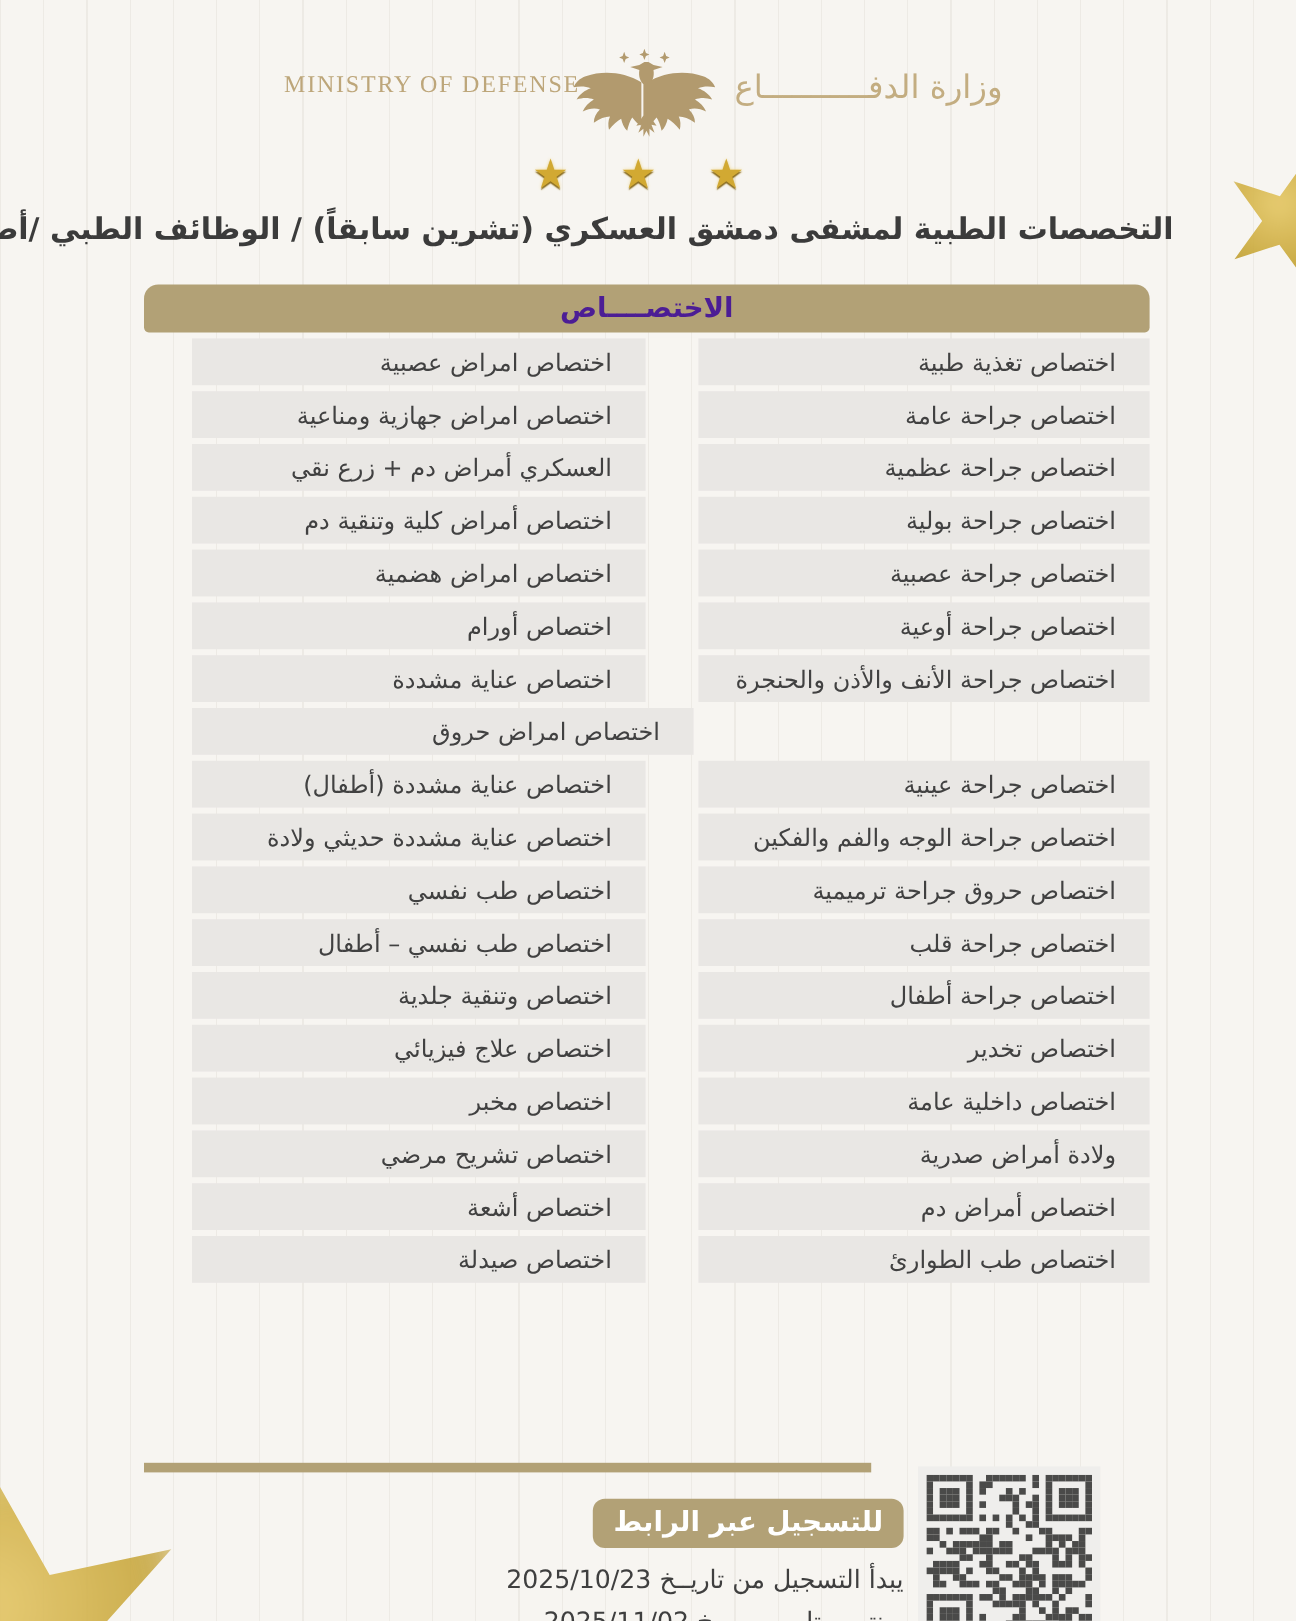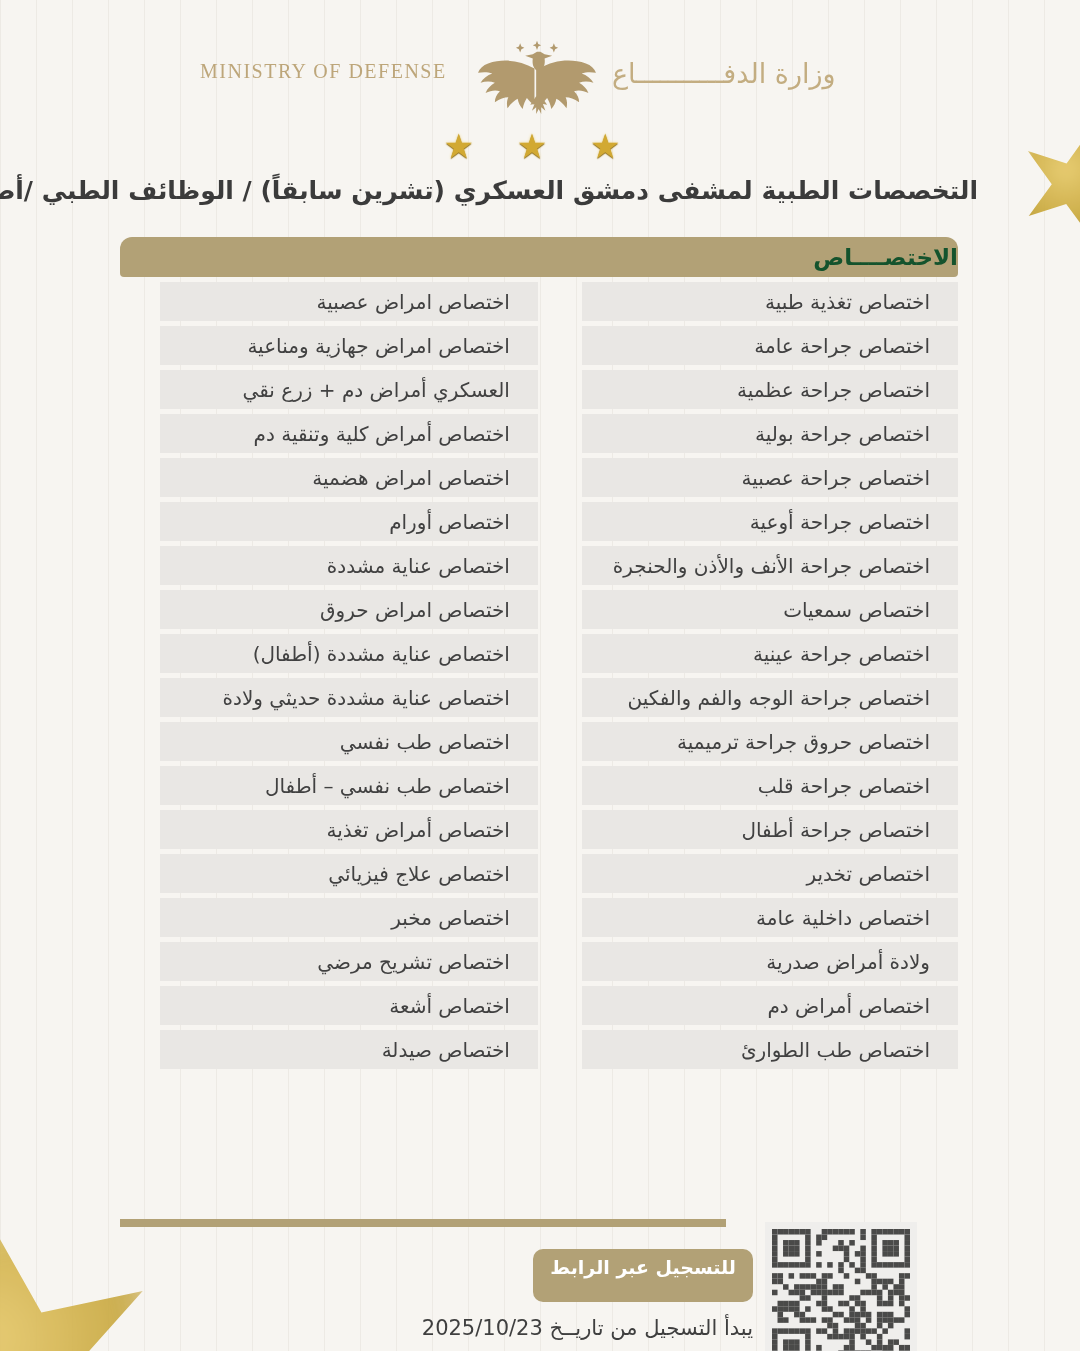--- a/index.html
+++ b/index.html
@@ -21,20 +21,21 @@
   .deco-star{
     position:absolute;
     clip-path:polygon(50% 0%,61% 35%,98% 35%,68% 57%,79% 91%,50% 70%,21% 91%,32% 57%,2% 35%,39% 35%);
     background:radial-gradient(circle at 40% 40%, #e6c96a 0%, #c9a93f 55%, #a9862c 100%);
   }
   .deco-star.tr{ width:110px;height:110px; right:-48px; top:128px; transform:rotate(18deg); filter:blur(5px); opacity:.95;}
   .deco-star.bl{ width:280px;height:280px; left:-120px; top:1220px; transform:rotate(-12deg); filter:blur(18px); opacity:.9;}
   
   .ministry-en{
     position:absolute; left:200px; top:60px; width:320px;
+    text-align:center;
     font-family:"Liberation Serif","DejaVu Serif",serif;
     font-size:20px; letter-spacing:1.5px;
     color:#bda67a;
   }
   .eagle-wrap{ position:absolute; left:478px; top:34px; width:118px; height:96px; }
   .ministry-ar{
     position:absolute; right:168px; top:58px; width:300px;
     direction:rtl; text-align:left;
     font-size:27px; color:#c3ad81;
   }
@@ -51,22 +52,22 @@
     direction:rtl; text-align:right;
     font-size:25px; font-weight:bold; color:#3b3b3b;
     white-space:nowrap;
   }
   
   .spec-table{ position:absolute; left:120px; top:237px; width:838px; }
   .spec-table .thead{
     height:40px; line-height:40px;
     background:#b2a176;
     border-radius:12px 12px 4px 4px;
-    text-align:right;
-    color:#14532d; font-size:23px; font-weight:bold;
+    text-align:center;
+    color:#4c1d95; font-size:23px; font-weight:bold;
     direction:rtl;
   }
   .rows{ margin-top:5px; display:flex; flex-direction:column; gap:5px; }
   .trow{ display:flex; gap:4px; }
   .cell{
     height:39px;
     background:#e9e7e4;
     direction:rtl; text-align:right;
     display:flex; align-items:center;
     padding-right:28px; box-sizing:border-box;
@@ -85,23 +86,23 @@
     background:#efeeec; overflow:hidden;
   }
   .qr-panel svg{ display:block; margin:7px auto 0 auto; }
   .footer-text{
     position:absolute; right:327px; top:1249px;
     display:flex; flex-direction:column; align-items:flex-end;
   }
   .reg-badge{
     display:inline-block;
     background:#b2a176; color:#ffffff;
-    font-size:19px; font-weight:bold;
+    font-size:23px; font-weight:bold;
     direction:rtl;
-    padding:7px 17px 24px 17px;
+    padding:7px 17px 8px 17px;
     border-radius:10px;
     margin-bottom:9px;
     margin-left:44px;
   }
   .date-line{
     direction:rtl;
     font-size:21px; color:#3f3f3f;
     line-height:35px;
     white-space:nowrap;
   }
@@ -165,40 +166,39 @@
         <div class="trow">
           <div class="cell cell-left">اختصاص أورام</div>
           <div class="cell cell-right">اختصاص جراحة أوعية</div>
         </div>
         <div class="trow">
           <div class="cell cell-left">اختصاص عناية مشددة</div>
           <div class="cell cell-right">اختصاص جراحة الأنف والأذن والحنجرة</div>
         </div>
         <div class="trow">
           <div class="cell cell-left">اختصاص امراض حروق</div>
-          <div class="cell cell-right">اختصاص سمعيات</div>
         </div>
         <div class="trow">
           <div class="cell cell-left">اختصاص عناية مشددة (أطفال)</div>
           <div class="cell cell-right">اختصاص جراحة عينية</div>
         </div>
         <div class="trow">
           <div class="cell cell-left">اختصاص عناية مشددة حديثي ولادة</div>
           <div class="cell cell-right">اختصاص جراحة الوجه والفم والفكين</div>
         </div>
         <div class="trow">
           <div class="cell cell-left">اختصاص طب نفسي</div>
           <div class="cell cell-right">اختصاص حروق جراحة ترميمية</div>
         </div>
         <div class="trow">
           <div class="cell cell-left">اختصاص طب نفسي – أطفال</div>
           <div class="cell cell-right">اختصاص جراحة قلب</div>
         </div>
         <div class="trow">
-          <div class="cell cell-left">اختصاص أمراض تغذية</div>
+          <div class="cell cell-left">اختصاص وتنقية جلدية</div>
           <div class="cell cell-right">اختصاص جراحة أطفال</div>
         </div>
         <div class="trow">
           <div class="cell cell-left">اختصاص علاج فيزيائي</div>
           <div class="cell cell-right">اختصاص تخدير</div>
         </div>
         <div class="trow">
           <div class="cell cell-left">اختصاص مخبر</div>
           <div class="cell cell-right">اختصاص داخلية عامة</div>
         </div>

